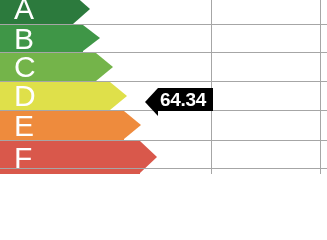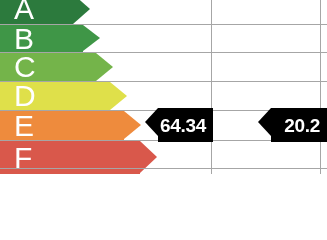--- a/index.html
+++ b/index.html
@@ -72,22 +72,21 @@
     font-weight: 400;
     line-height: 1;
     letter-spacing: 0.5px;
     z-index: 4;
   }
 
   
   .marker {
     position: absolute;
     z-index: 6;
-    height: 34px;
-    margin-top: 20px;
+    height: 23px;
   }
   .marker .mbody {
     position: absolute;
     left: 13px;
     top: 0;
     height: 100%;
     background: #000000;
     display: flex;
     align-items: center;
     justify-content: flex-end;
@@ -164,20 +163,14 @@
   <div class="colline" style="left:211px;"></div>
   <div class="colline" style="left:320px;"></div>
 
   <div class="marker" style="left:145px;top:88px;width:68px;">
     <div class="mtip"></div>
     <div class="mbody" style="width:55px;">
       <span class="mval">64.34</span>
     </div>
   </div>
 
-  <div class="marker" style="left:258px;top:88px;width:69px;">
-    <div class="mtip"></div>
-    <div class="mbody" style="width:56px;">
-      <span class="mval">20.2</span>
-    </div>
-  </div>
 
 </div>
 
 </body></html>

